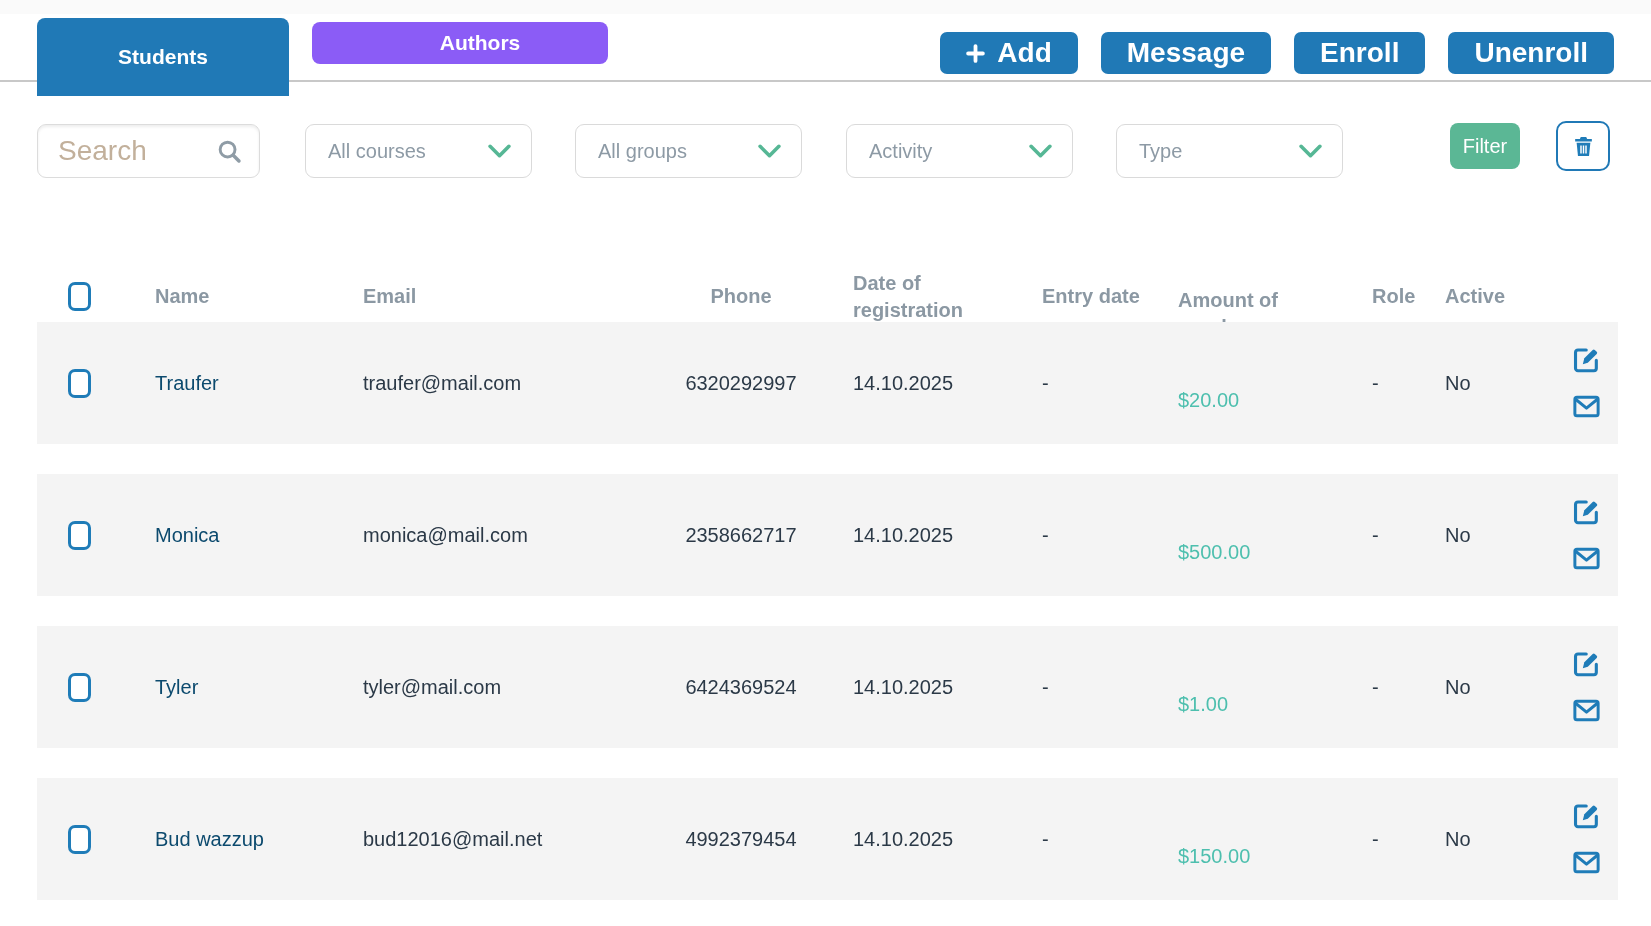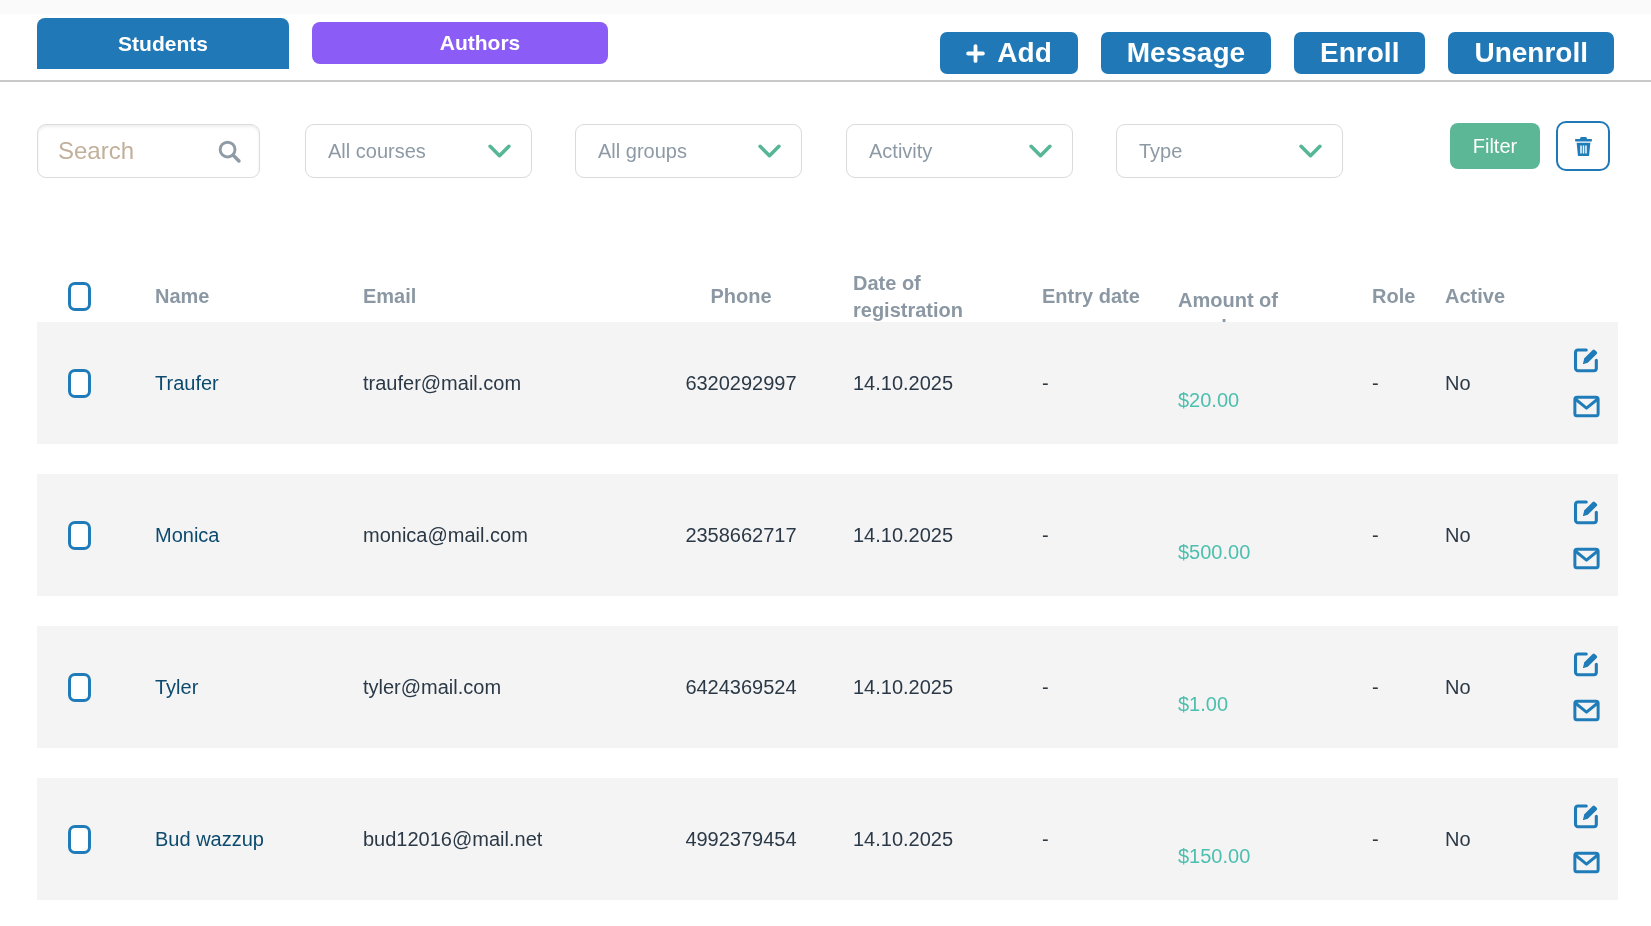--- a/index.html
+++ b/index.html
@@ -5,44 +5,44 @@
   html,body{margin:0;padding:0;}
   body{
     width:1651px;height:926px;position:relative;background:#ffffff;
     font-family:"Liberation Sans", sans-serif;overflow:hidden;
   }
   .top-strip{position:absolute;left:0;top:0;width:100%;height:14px;background:#fafafa;}
 
   
   .tab-divider{position:absolute;left:0;top:80px;width:100%;height:2px;background:#c8c8c8;}
   .tab{display:flex;align-items:center;justify-content:center;color:#fff;font-weight:bold;font-size:21px;cursor:pointer;}
-  .tab-students{position:absolute;left:37px;top:18px;width:252px;height:51px;background:#2079b6;border-radius:8px 8px 0 0;z-index:2;}
+  .tab-students{position:absolute;left:37px;top:18px;width:252px;height:78px;background:#2079b6;border-radius:8px 8px 0 0;z-index:2;}
   .tab-authors{position:absolute;left:312px;top:22px;width:256px;height:42px;background:#8b5cf6;border-radius:8px;padding-left:40px;}
 
   
   .toolbar{position:absolute;top:32px;right:37px;display:flex;gap:23px;z-index:3;}
   .btn{height:42px;background:#2079b6;border:none;border-radius:7px;color:#fff;font-weight:bold;
        font-size:28px;padding:0 26px;display:flex;align-items:center;gap:12px;cursor:pointer;
        font-family:"Liberation Sans", sans-serif;}
 
   
   .search-box{position:absolute;left:37px;top:124px;width:223px;height:54px;border:1px solid #dcdcdc;
       border-radius:9px;box-sizing:border-box;display:flex;align-items:center;
       box-shadow:inset 0 2px 3px rgba(0,0,0,0.07);background:#fff;}
-  .search-box input{border:none;outline:none;flex:1;min-width:0;padding:0 0 0 20px;font-size:24px;
+  .search-box input{border:none;outline:none;flex:1;min-width:0;padding:0 0 0 20px;font-size:28px;
       color:#6b7a85;background:transparent;font-family:"Liberation Sans", sans-serif;}
   .search-box input::placeholder{color:#c2b09b;}
   .search-box .sicon{margin-right:16px;display:flex;cursor:pointer;}
 
   .dropdown{position:absolute;top:124px;width:227px;height:54px;border:1px solid #dadada;border-radius:9px;
       box-sizing:border-box;display:flex;align-items:center;justify-content:space-between;
       padding:0 20px 0 22px;color:#8d9aa5;font-size:20px;background:#fff;cursor:pointer;}
   #dd-courses{left:305px;} #dd-groups{left:575px;} #dd-activity{left:846px;} #dd-type{left:1116px;}
 
-  .filter-btn{position:absolute;left:1450px;top:123px;width:90px;height:46px;background:#5bb795;border:none;
+  .filter-btn{position:absolute;left:1450px;top:123px;width:70px;height:46px;background:#5bb795;border:none;
       border-radius:8px;color:#fff;font-size:20px;cursor:pointer;font-family:"Liberation Sans", sans-serif;}
   .trash-btn{position:absolute;left:1556px;top:121px;width:54px;height:50px;background:#fff;
       border:2px solid #2079b6;border-radius:10px;box-sizing:border-box;display:flex;align-items:center;
       justify-content:center;cursor:pointer;}
 
   
   .grid-cols{display:grid;grid-template-columns:84px 210px 310px 200px 189px 135px 195px 73px 77px 108px;align-items:center;}
   .thead{position:absolute;left:37px;top:252px;width:1581px;min-height:64px;color:#8b98a3;
       font-weight:bold;font-size:20px;line-height:1.35;}
   .tbody{position:absolute;left:37px;top:322px;width:1581px;display:flex;flex-direction:column;gap:30px;}

